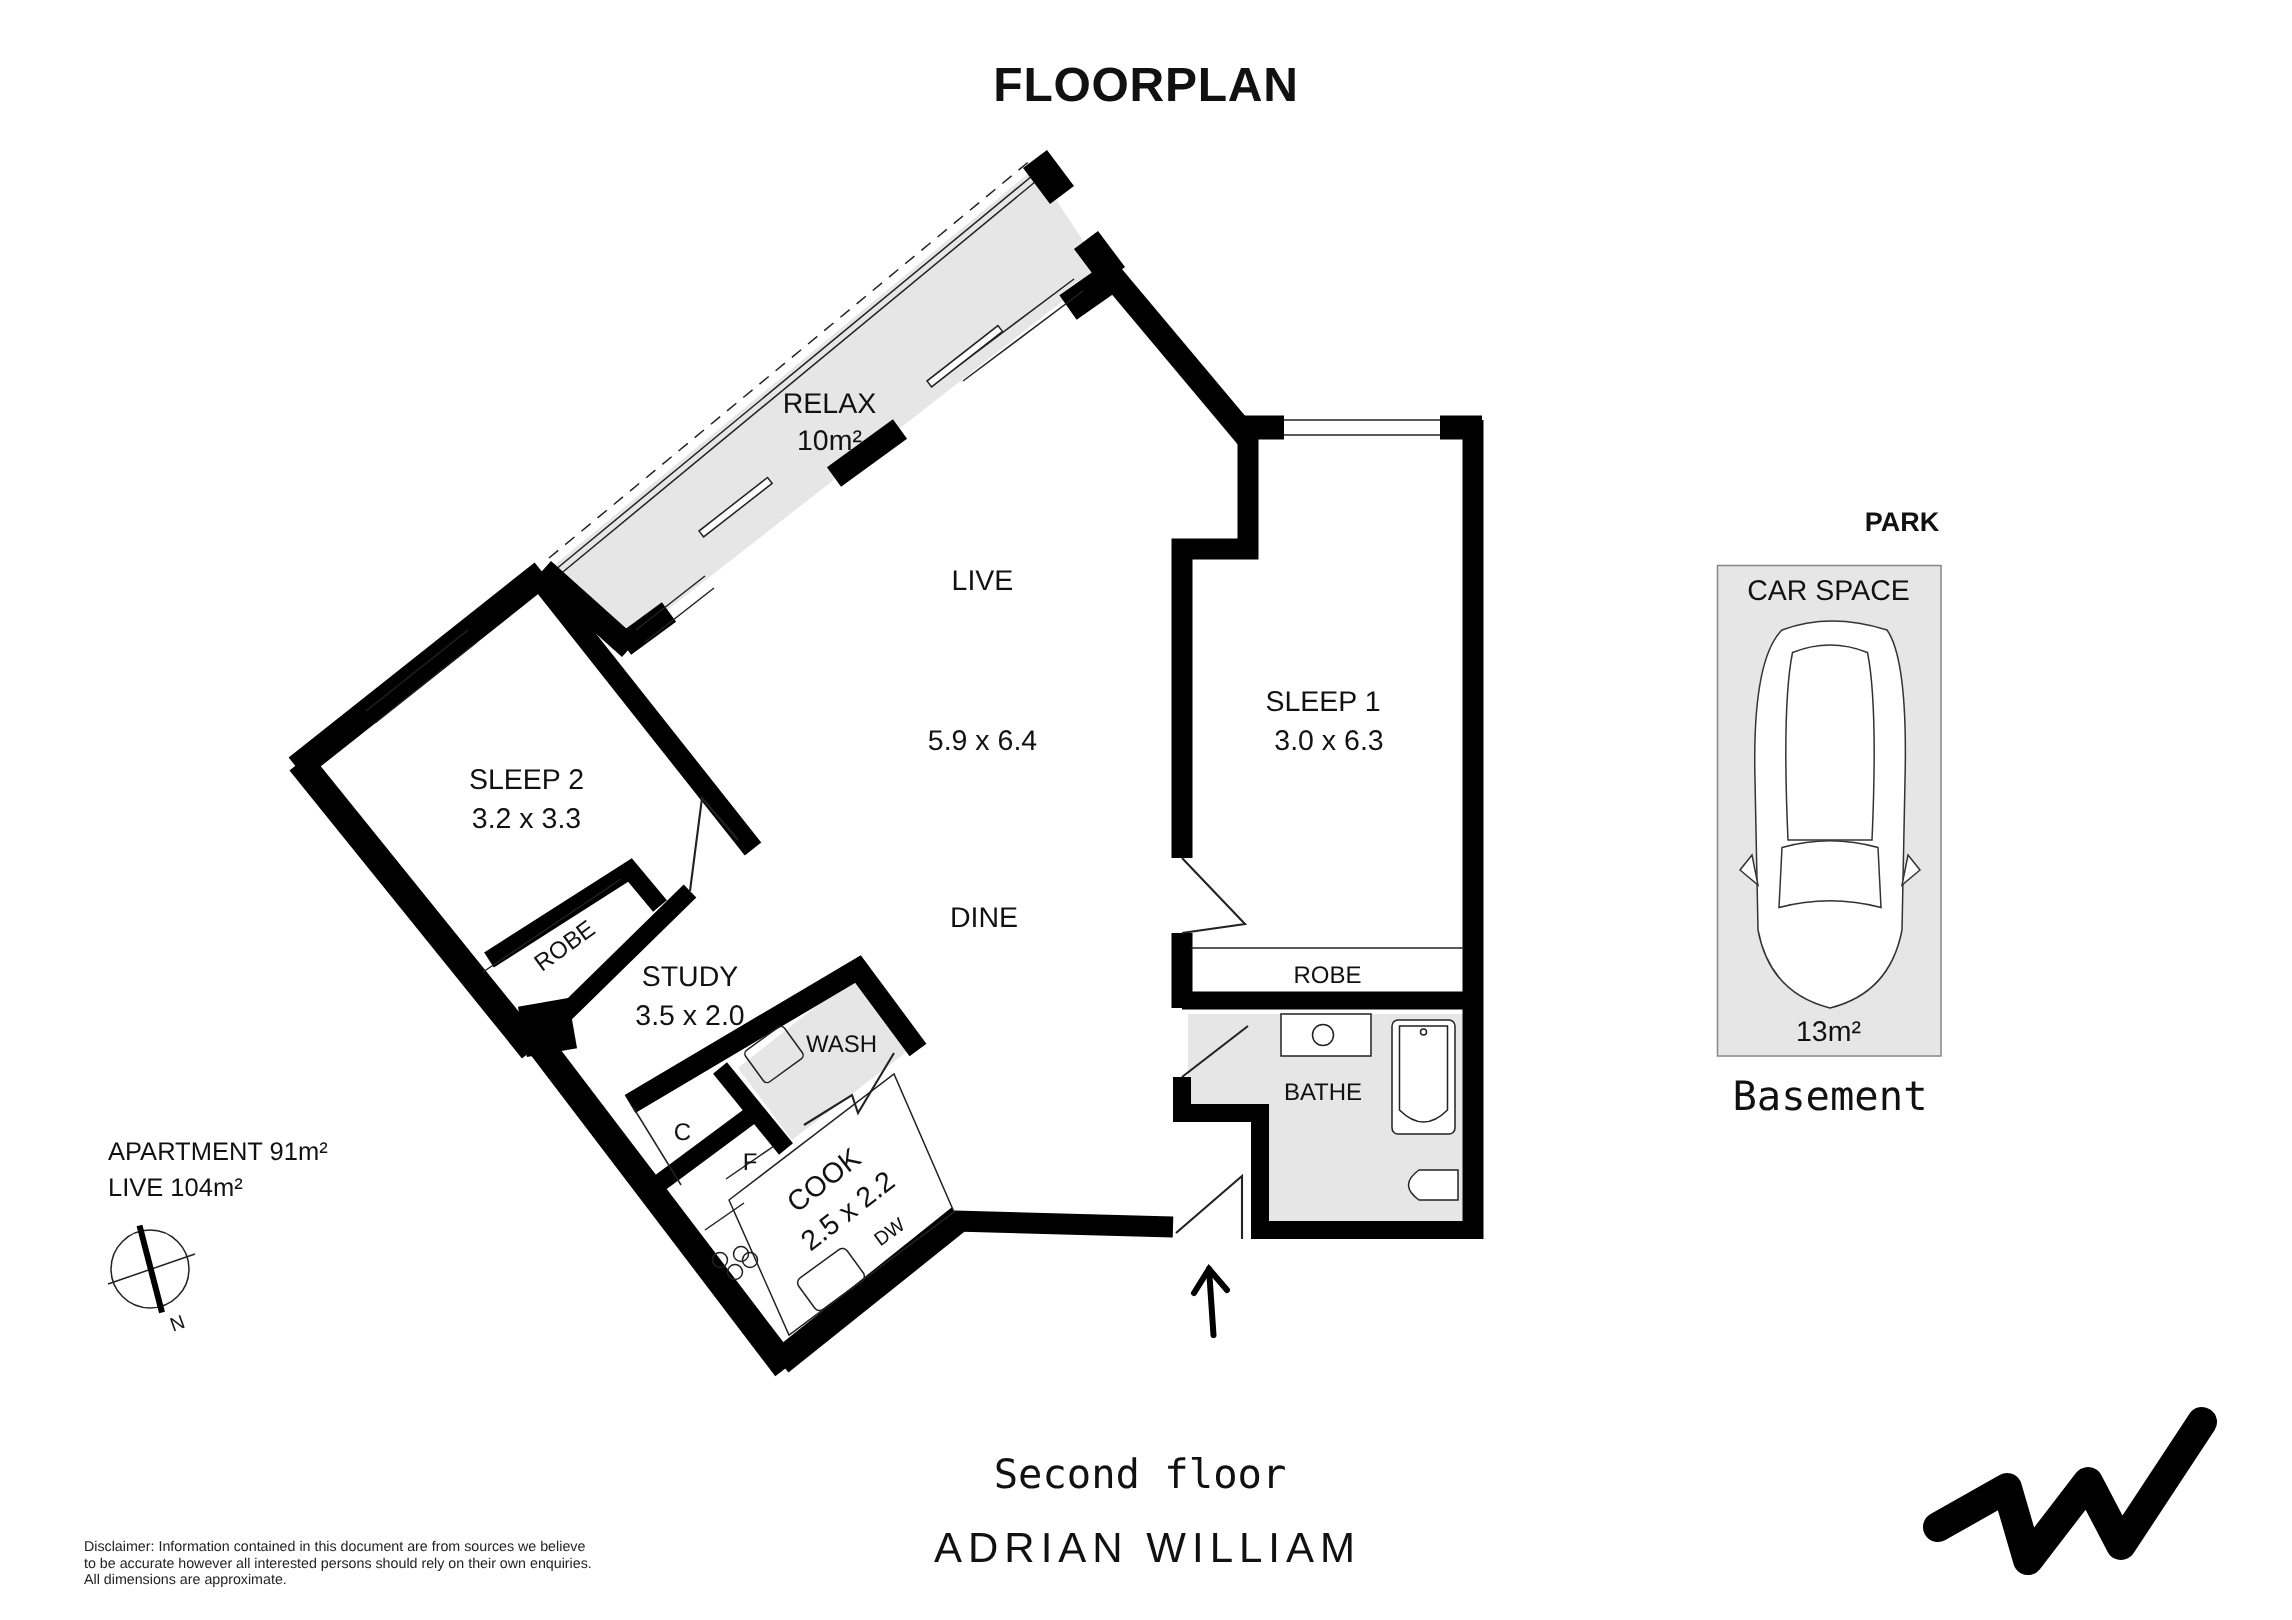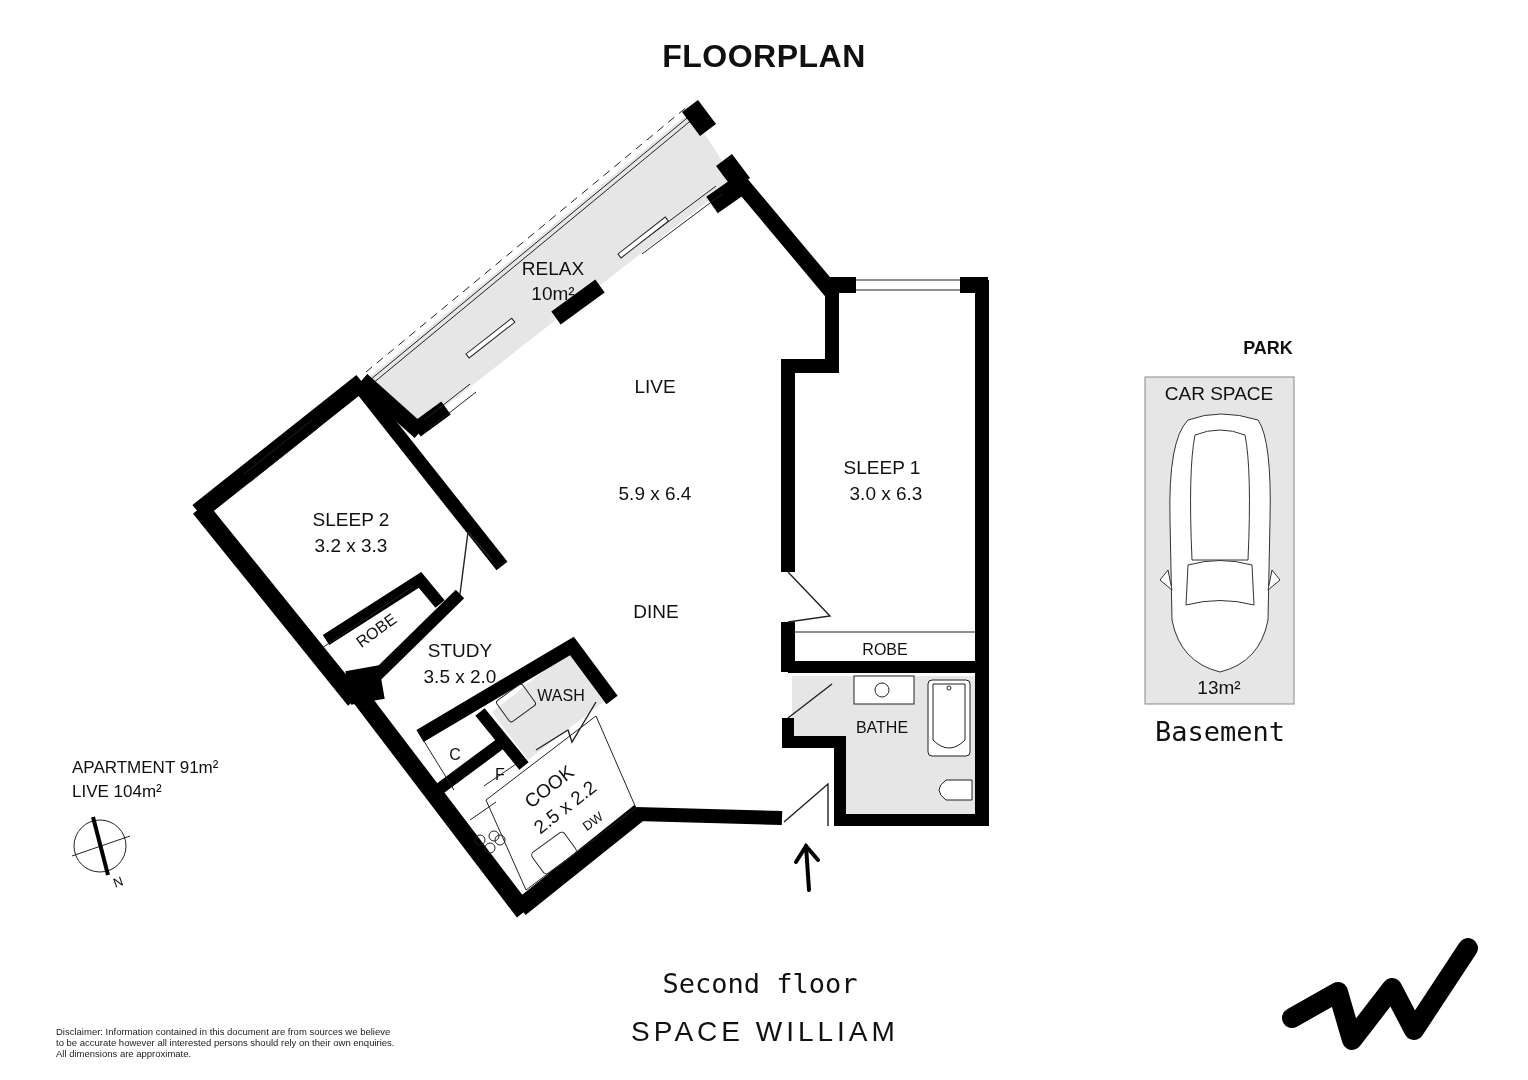--- a/index.html
+++ b/index.html
@@ -192,13 +192,13 @@
   <div>APARTMENT 91m²</div>
   <div>LIVE 104m²</div>
 </div>
 
 <div id="disclaimer" class="abs">
   <div>Disclaimer: Information contained in this document are from sources we believe</div>
   <div>to be accurate however all interested persons should rely on their own enquiries.</div>
   <div>All dimensions are approximate.</div>
 </div>
 
-<div id="brand" class="abs">SPACE WILLIAM</div>
+<div id="brand" class="abs">ADRIAN WILLIAM</div>
 
 </body></html>

